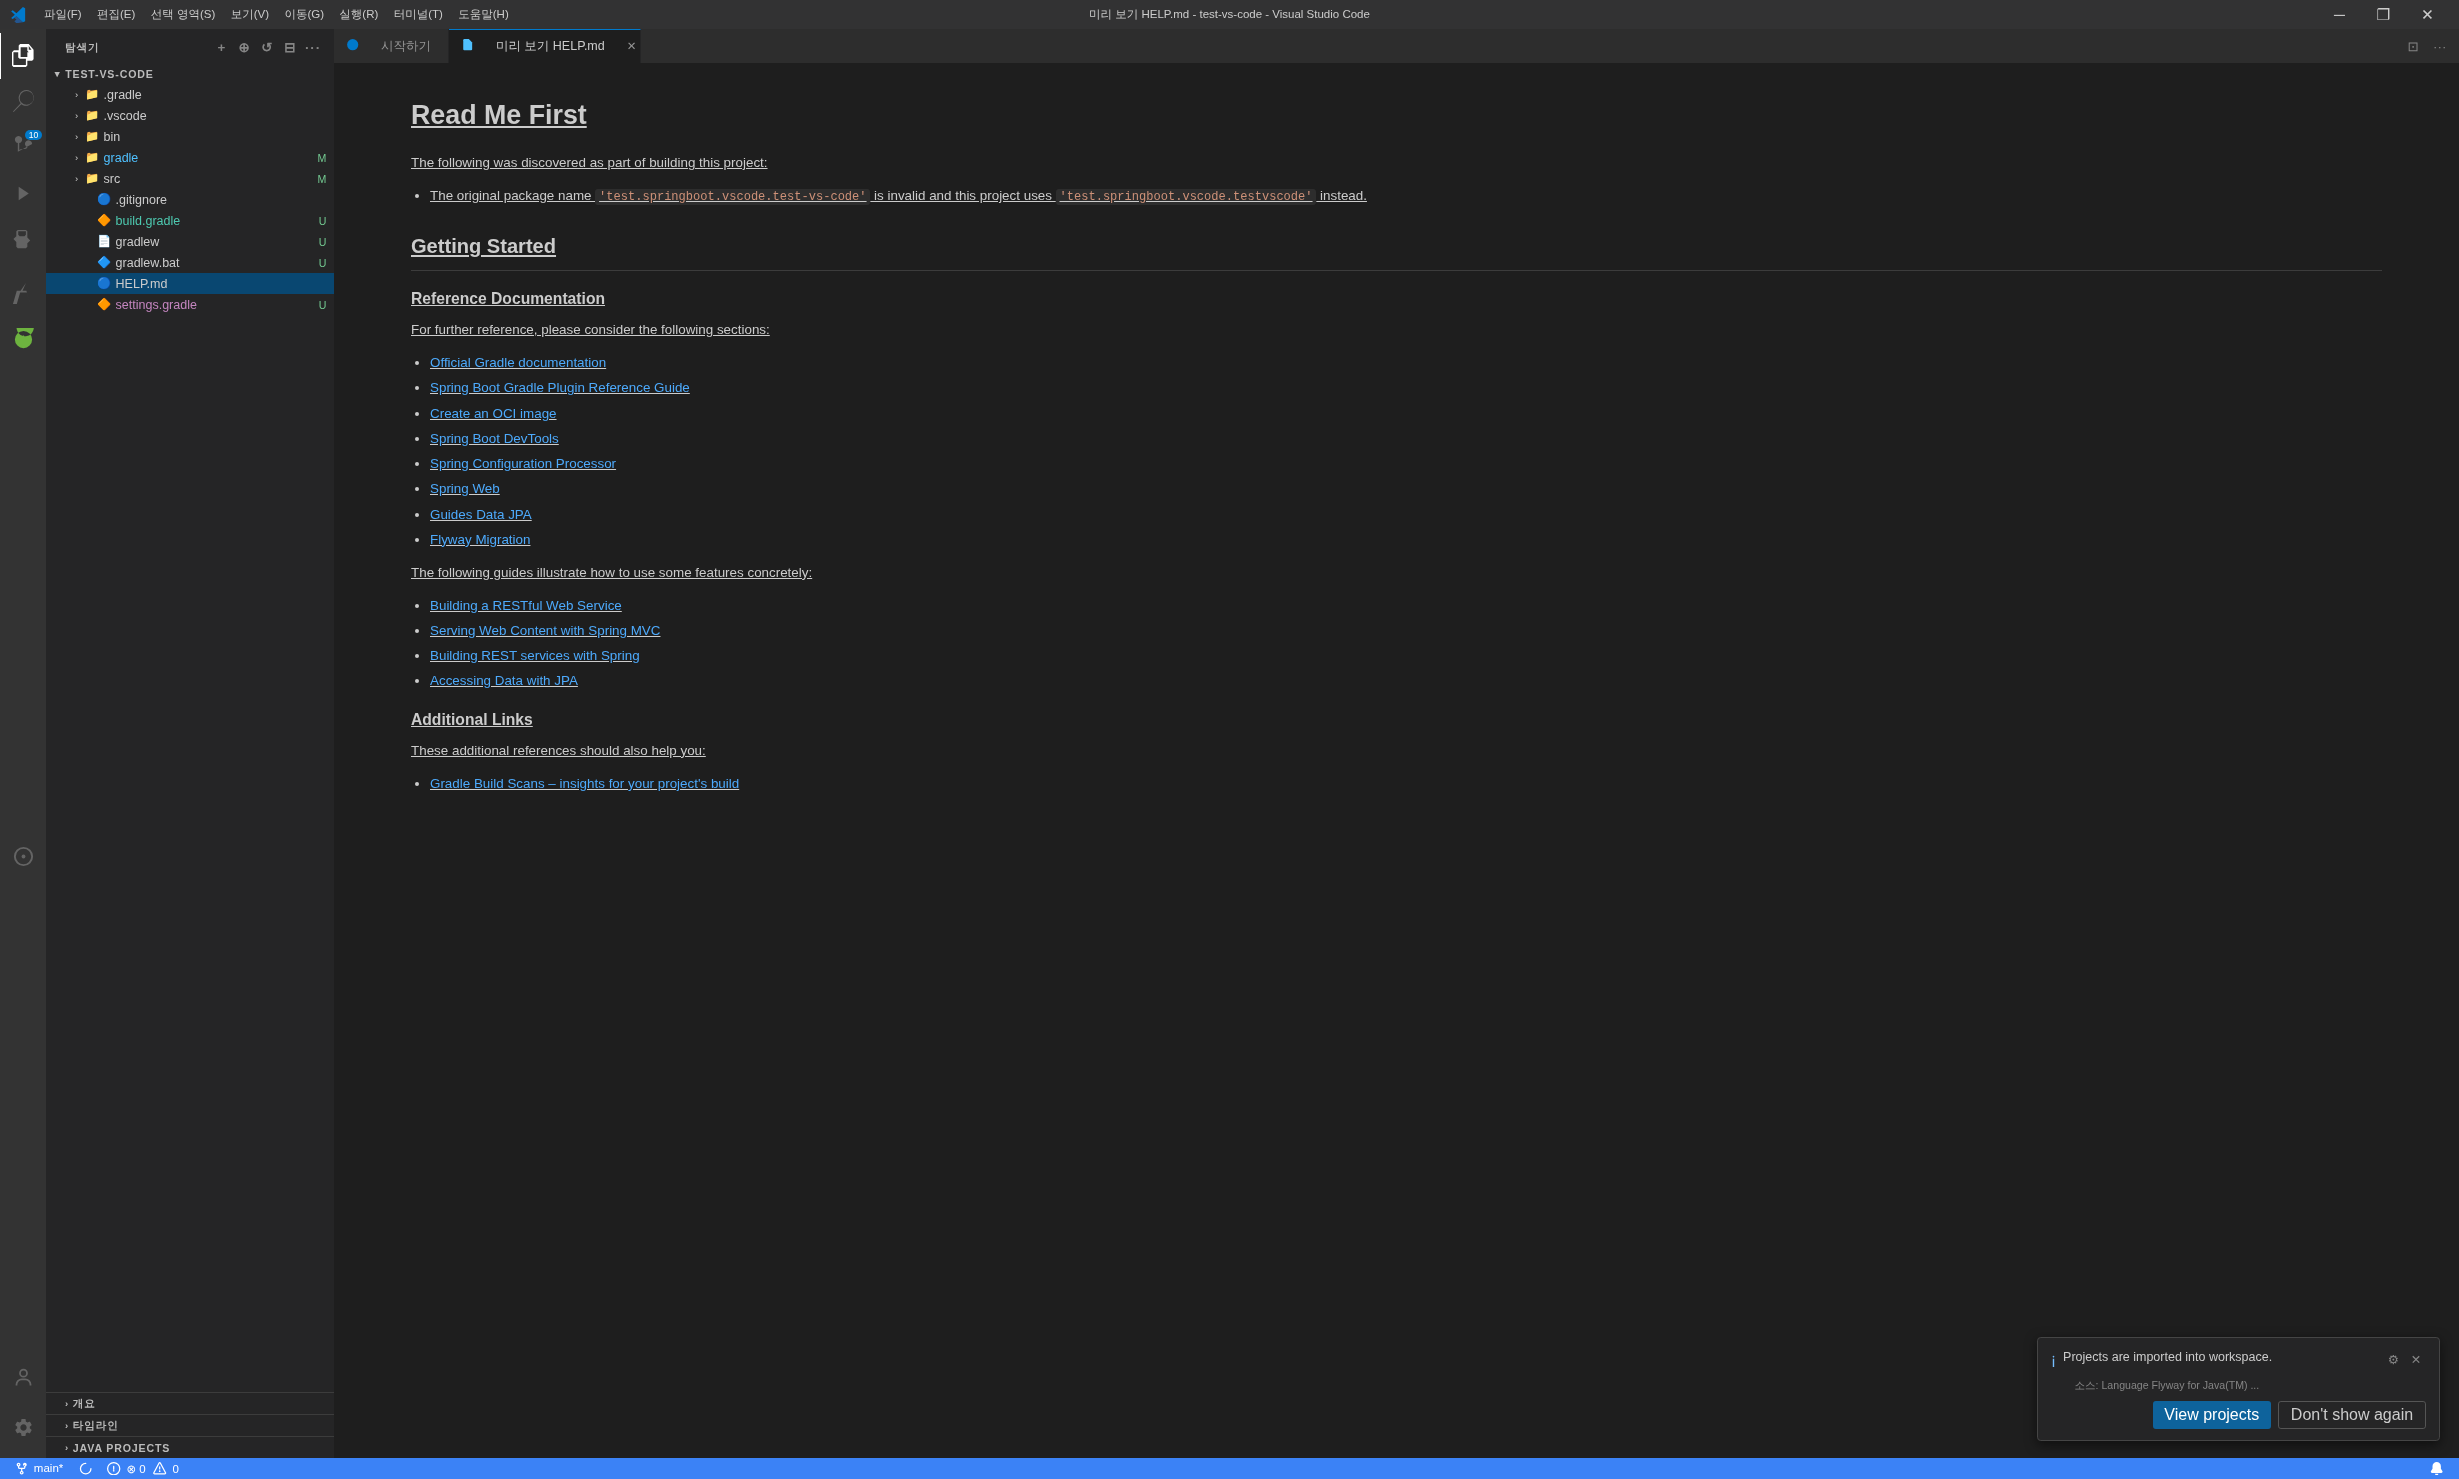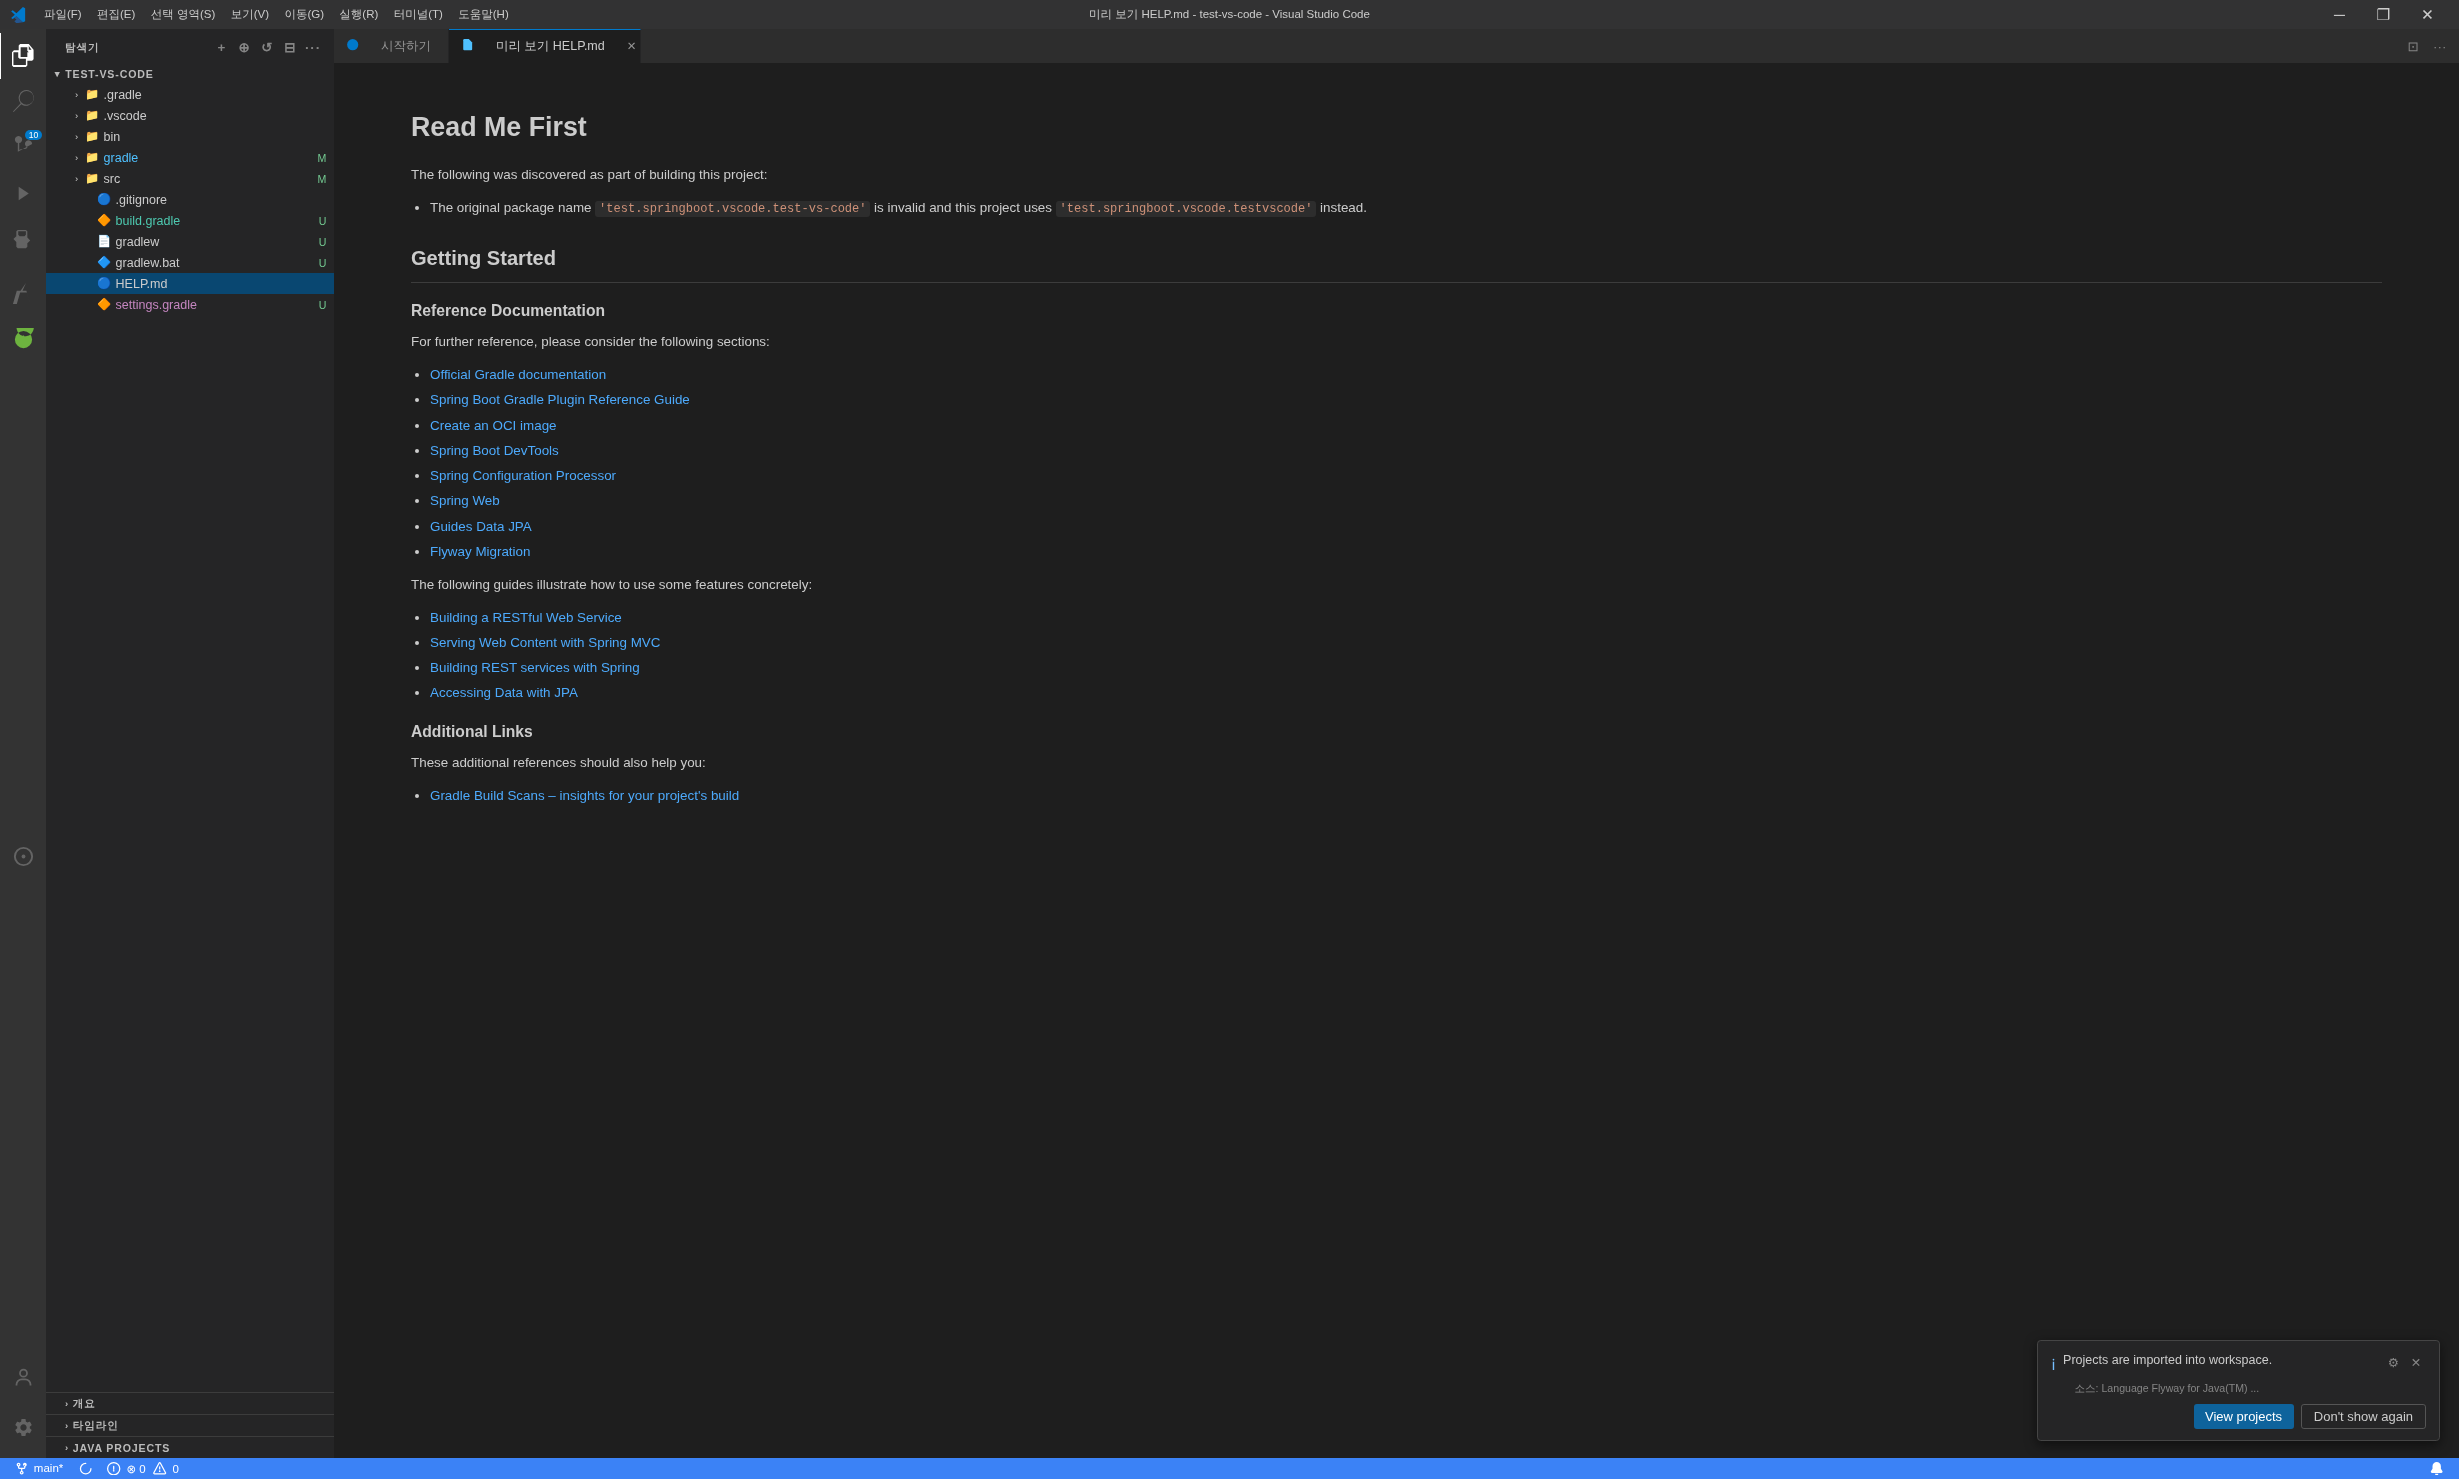--- a/index.html
+++ b/index.html
@@ -265,24 +265,25 @@
       color: #858585;
       font-size: 13.4px;
       border-radius: 2.9px;
     }
 
     
     .editor-content {
       flex: 1;
       overflow-y: auto;
       overflow-x: hidden;
-      padding: 35px 77px 38px 77px;
+      padding: 23px 77px 38px 77px;
       font-size: 13.4px;
       line-height: 1.6;
       color: #cccccc;
+      text-decoration: underline;
     }
     .editor-content::-webkit-scrollbar { width: 9.6px; }
     .editor-content::-webkit-scrollbar-thumb { background: #424242; }
     .editor-content::-webkit-scrollbar-track { background: #1e1e1e; }
 
     .md-h1 {
       font-size: 2em;
       font-weight: 600;
       color: #cccccc;
       margin-bottom: 15.4px;
@@ -379,21 +380,21 @@
       padding-left: 23px;
     }
     .notification-buttons {
       display: flex;
       justify-content: flex-end;
       gap: 7.7px;
       padding-left: 23px;
     }
     .notif-btn {
       padding: 3.8px 11.5px;
-      font-size: 13px;
+      font-size: 16px;
       border: none;
       border-radius: 2.9px;
       cursor: pointer;
     }
     .notif-btn-primary {
       background: #0e639c;
       color: #ffffff;
     }
     .notif-btn-secondary {
       background: transparent;

